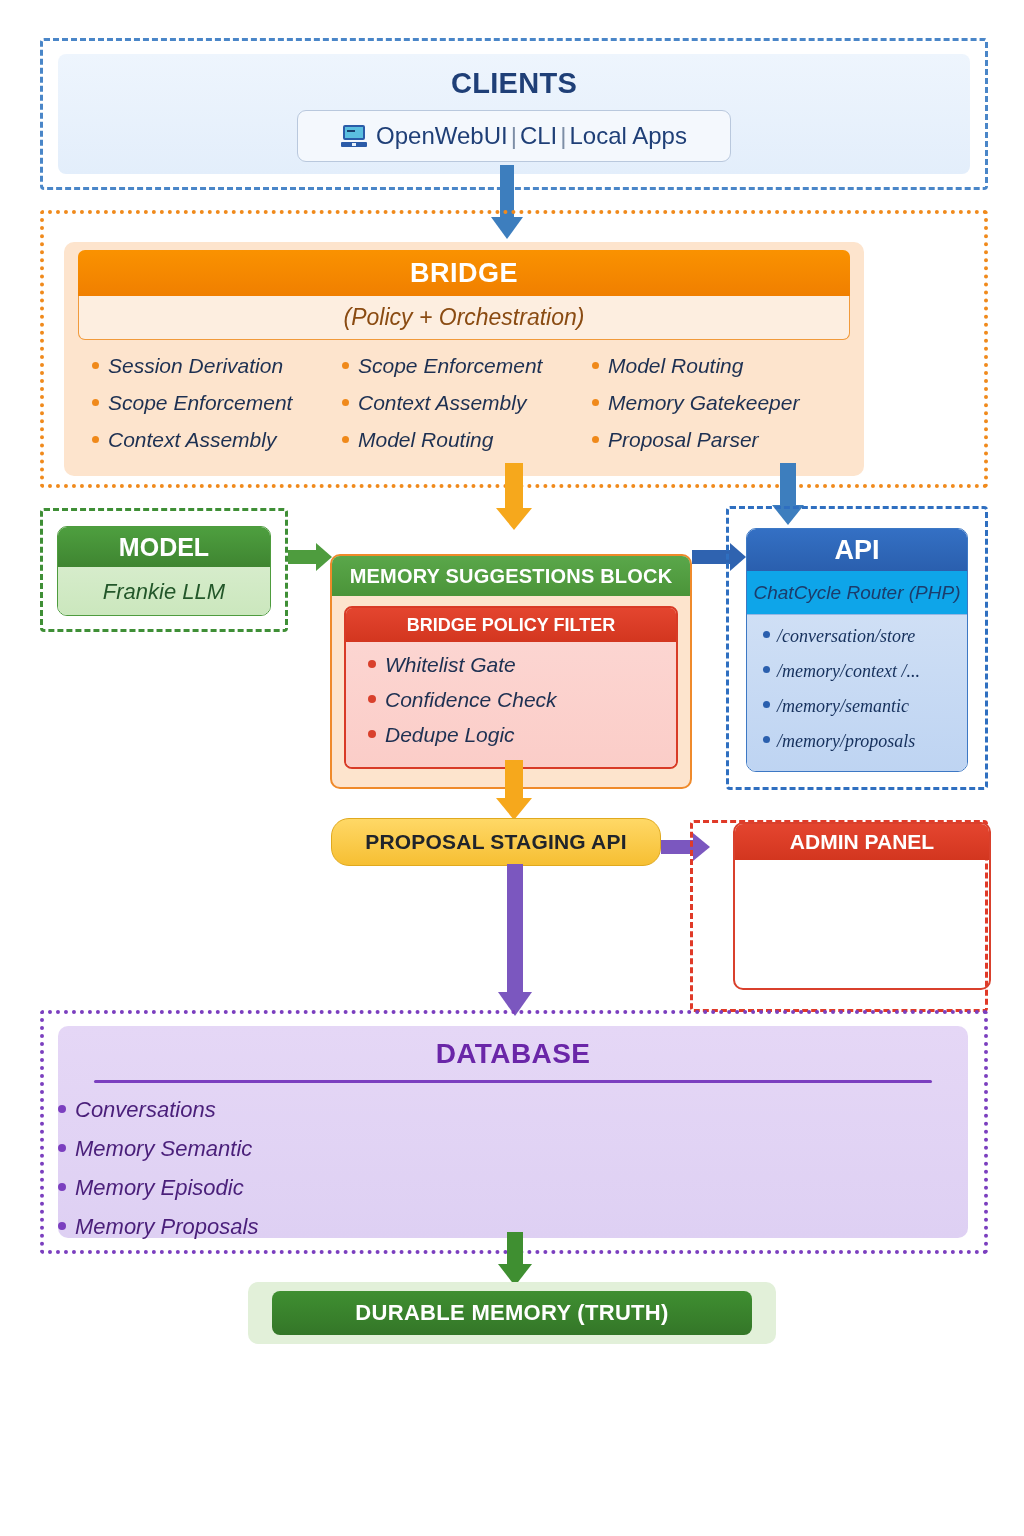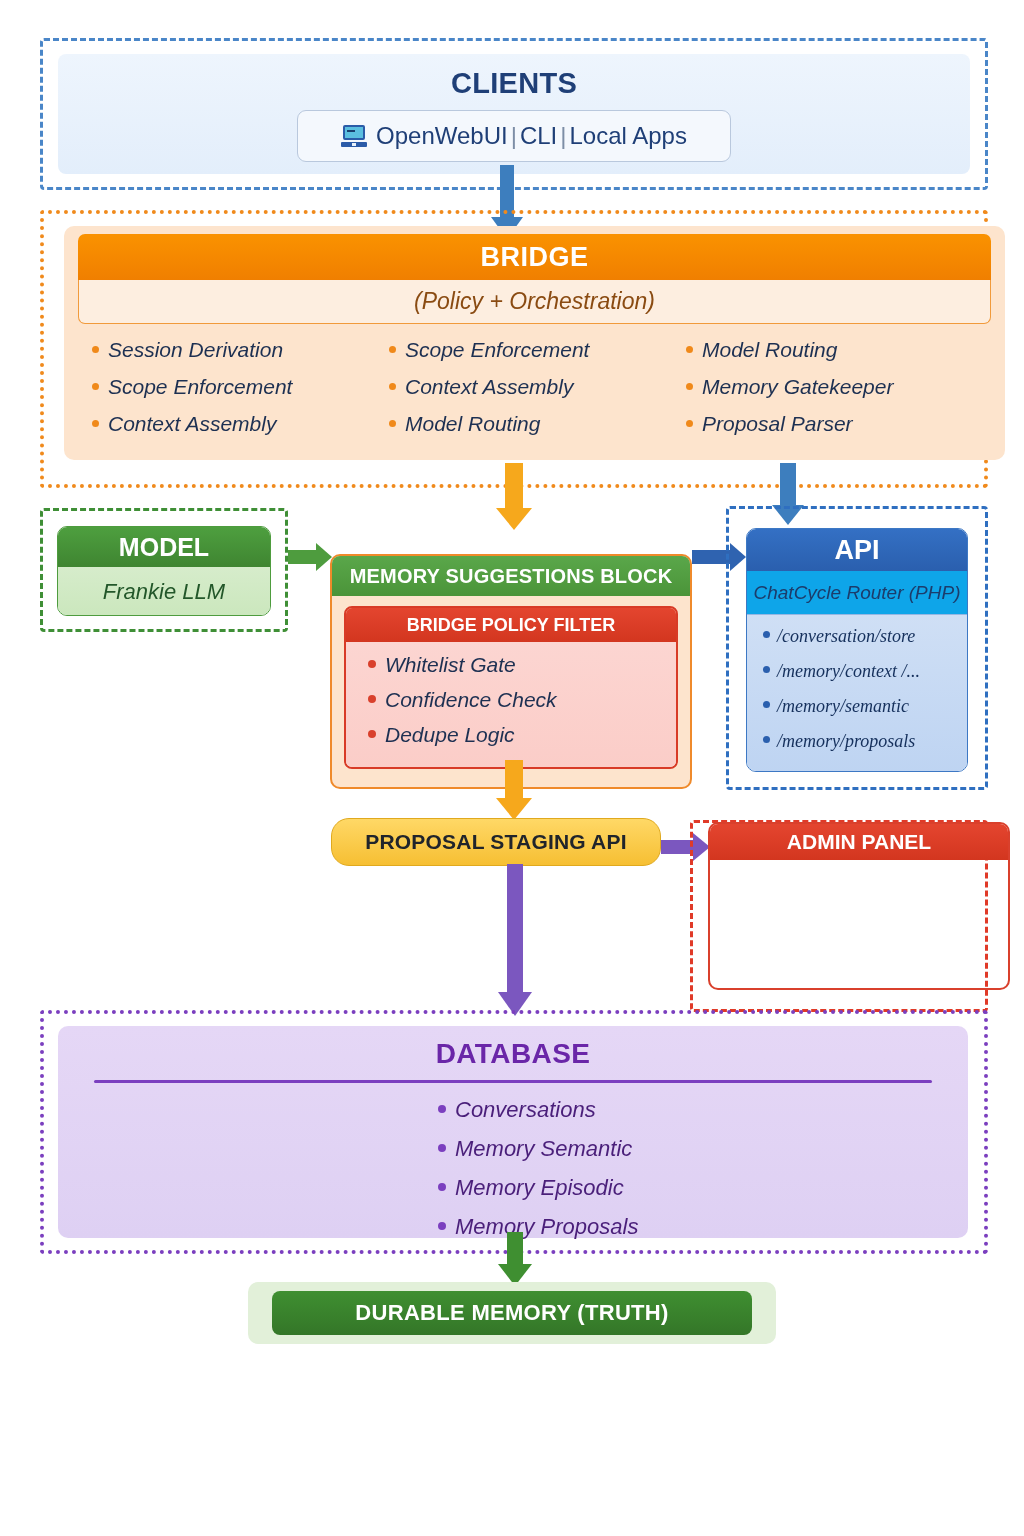--- a/index.html
+++ b/index.html
@@ -82,21 +82,21 @@
     position: absolute; left: 0; bottom: 0; width: 26px; height: 5px;
     background: #2a5ba8; border-radius: 1px;
   }
   .laptop-icon .base::after {
     content: ""; position: absolute; left: 11px; top: 1px;
     width: 4px; height: 3px; background: #e9f2fb;
   }
 
   
   .bridge-panel {
-    left: 64px; top: 226px; width: 941px; height: 234px;
+    left: 64px; top: 242px; width: 800px; height: 234px;
     background: #fde4cd;
     border-radius: 10px;
   }
   .bridge-head {
     margin: 8px 14px 0;
     height: 46px;
     background: linear-gradient(180deg,#fa9200 0%,#f07f00 100%);
     border-radius: 7px 7px 0 0;
     color: #ffffff;
     font-size: 27px;
@@ -221,21 +221,21 @@
     background: linear-gradient(180deg,#ffd866 0%,#f6bf33 100%);
     border: 1px solid #e0a91e;
     border-radius: 18px;
     display: flex; align-items: center; justify-content: center;
     color: #20242b; font-size: 21px; font-weight: bold;
     letter-spacing: .2px;
   }
 
   
   .admin-panel {
-    left: 708px; top: 822px; width: 302px; height: 168px;
+    left: 733px; top: 822px; width: 258px; height: 168px;
     border: 2px solid #d9402c;
     border-radius: 10px;
     overflow: hidden;
   }
   .admin-head {
     height: 36px;
     background: linear-gradient(180deg,#e4452f 0%,#d3361f 100%);
     color: #fff; font-size: 21px; font-weight: bold;
     display: flex; align-items: center; justify-content: center;
   }
@@ -253,21 +253,21 @@
     border-radius: 10px;
     padding-top: 12px;
   }
   .db-title {
     text-align: center; font-size: 28px; font-weight: bold; color: #6a26a8;
     letter-spacing: .4px;
   }
   .db-rule {
     height: 3px; background: #7b3fbf; margin: 10px 36px 0; border-radius: 2px;
   }
-  .db-list { margin-top: 14px; padding-left: 380px; }
+  .db-list { margin-top: 14px; }
   .db-list .bullet-row { font-size: 22px; color: #4a1f7a; margin-bottom: 13px; }
   .dot-purple { background: #7b3fbf; width: 8px; height: 8px; }
 
   
   .dm-outer {
     left: 248px; top: 1282px; width: 528px; height: 62px;
     background: #e2f0d9;
     border-radius: 10px;
     display: flex; align-items: center; justify-content: center;
   }

